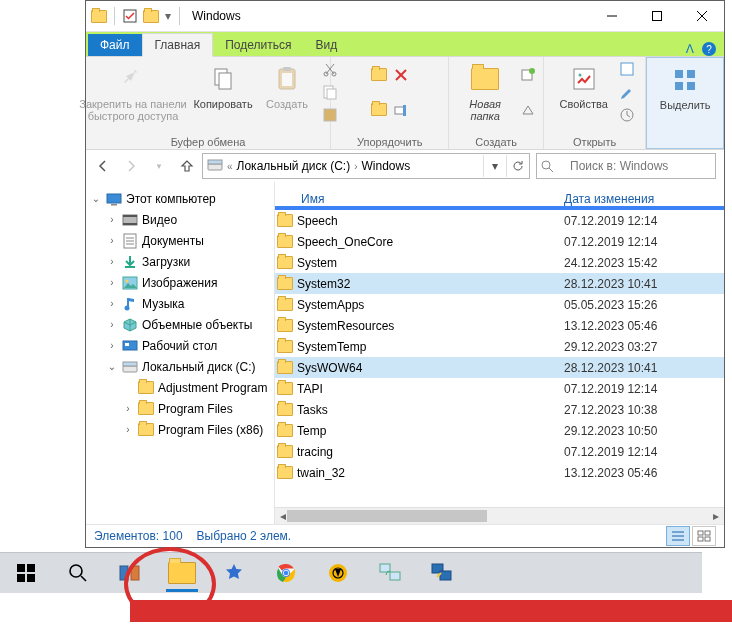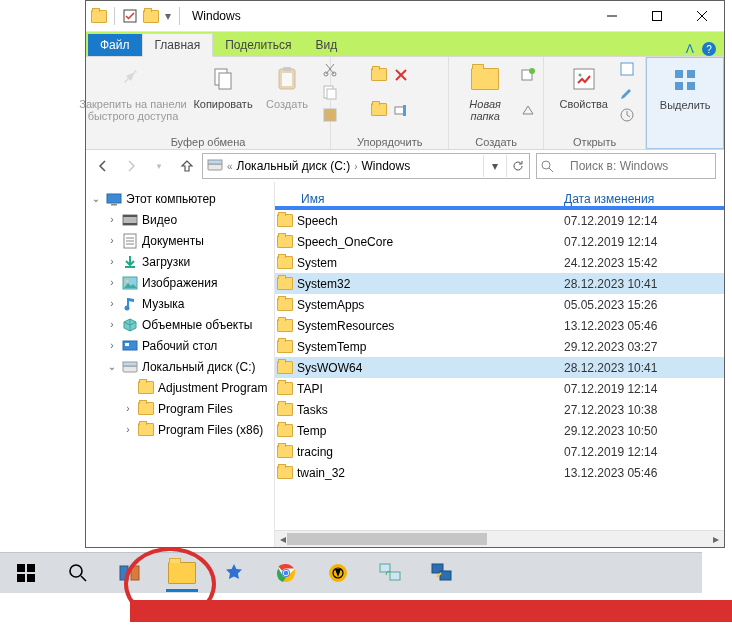--- a/index.html
+++ b/index.html
@@ -634,20 +634,43 @@
           </div>
         </div>
       <div class="hscroll">
         <span class="arL">◂</span>
         <div class="thumb"></div>
         <span class="arR">▸</span>
       </div>
     </div>
   </div>
 
+  <div class="statusbar">
+    <div class="sbleft">
+      <span>Элементов: 100</span>
+      <span>Выбрано 2 элем.</span>
+    </div>
+    <div class="sbright">
+      <div class="view-btn active">
+          <svg width="14" height="12">
+            <line x1="1" y1="2" x2="13" y2="2" stroke="#1a5fab"></line>
+            <line x1="1" y1="6" x2="13" y2="6" stroke="#1a5fab"></line>
+            <line x1="1" y1="10" x2="13" y2="10" stroke="#1a5fab"></line>
+          </svg>
+        </div>
+      <div class="view-btn">
+          <svg width="14" height="12">
+            <rect x="1" y="1" width="5" height="4" fill="none" stroke="#777"></rect>
+            <rect x="8" y="1" width="5" height="4" fill="none" stroke="#777"></rect>
+            <rect x="1" y="7" width="5" height="4" fill="none" stroke="#777"></rect>
+            <rect x="8" y="7" width="5" height="4" fill="none" stroke="#777"></rect>
+          </svg>
+        </div>
+    </div>
+  </div>
 
 </div>
 
 <div class="taskbar">
   <div class="tbitem">
     <svg width="18" height="18" viewBox="0 0 18 18">
         <rect x="0" y="0" width="8" height="8" fill="#000"></rect>
         <rect x="10" y="0" width="8" height="8" fill="#000"></rect>
         <rect x="0" y="10" width="8" height="8" fill="#000"></rect>
         <rect x="10" y="10" width="8" height="8" fill="#000"></rect>

